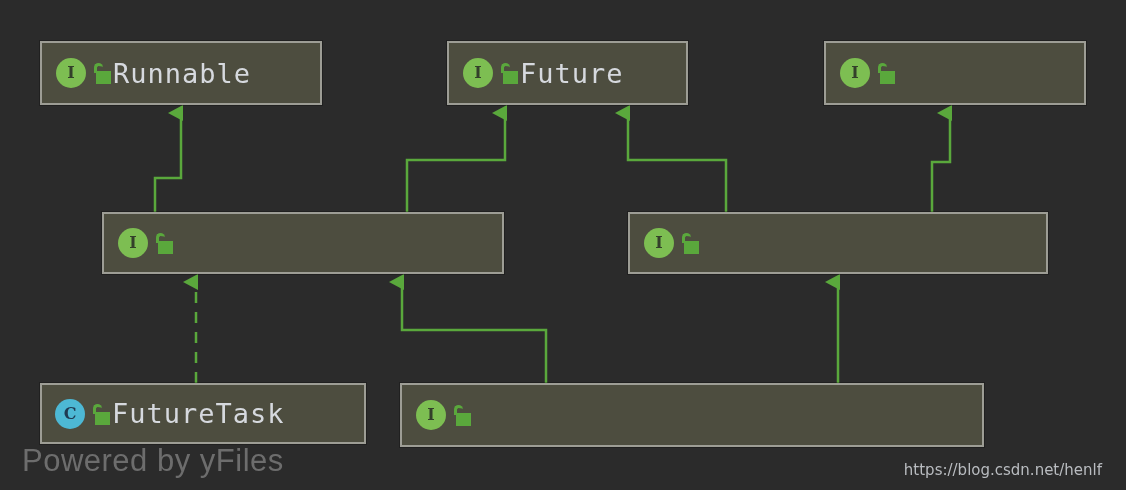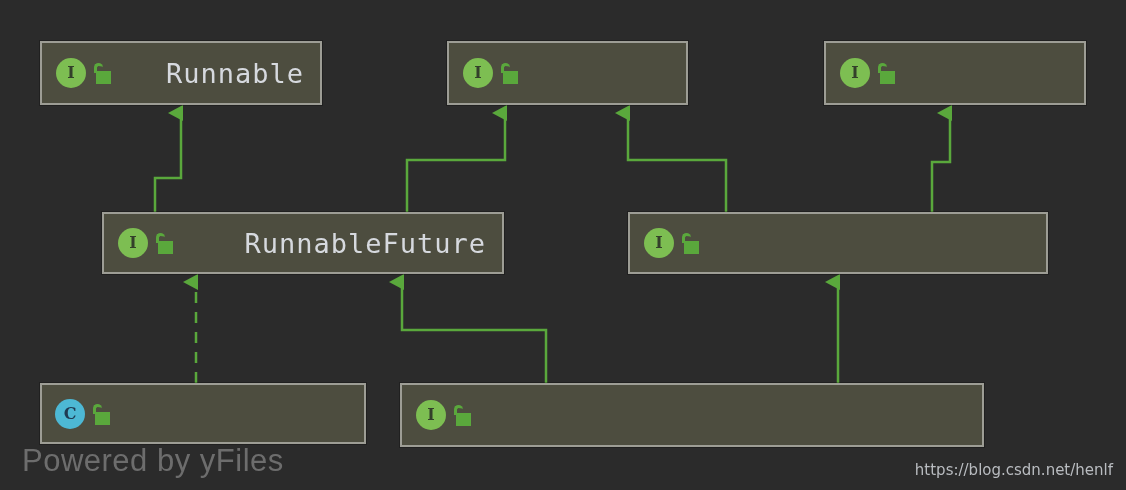--- a/index.html
+++ b/index.html
@@ -72,21 +72,21 @@
     height: 10px;
     border: 3px solid #5aa83c;
     border-bottom: none;
     border-right: none;
     border-top-left-radius: 6px;
     border-top-right-radius: 6px;
     box-sizing: border-box;
   }
   .node-label {
     flex: 1 1 auto;
-    text-align: right;
+    text-align: left;
     color: #d6d9de;
     font-size: 27px;
     letter-spacing: 1px;
     white-space: nowrap;
     padding-right: 16px;
   }
   .edge-layer {
     position: absolute;
     left: 0;
     top: 0;
@@ -98,21 +98,21 @@
     position: absolute;
     left: 22px;
     top: 443px;
     color: #6d6d6d;
     font-family: Liberation Sans, sans-serif;
     font-size: 31px;
     letter-spacing: 0.5px;
   }
   .watermark-url {
     position: absolute;
-    right: 13px;
+    right: 24px;
     top: 461px;
     color: #b9bcc0;
     font-family: "DejaVu Sans", "Liberation Sans", sans-serif;
     font-size: 15px;
   }
 </style>
 </head>
 <body>
 
 <div id="canvas">
@@ -146,57 +146,58 @@
         <div class="node-label">Runnable</div>
       </div>
       <div class="node" style="left: 447px; top: 41px; width: 241px; height: 64px; padding-left: 14px;">
         <div class="node-icons">
           <div class="type-badge badge-interface">I</div>
           <div class="lock-icon">
             <div class="lock-shackle"></div>
             <div class="lock-body"></div>
           </div>
         </div>
+        <div class="node-label">Future</div>
       </div>
       <div class="node" style="left: 824px; top: 41px; width: 262px; height: 64px; padding-left: 14px;">
         <div class="node-icons">
           <div class="type-badge badge-interface">I</div>
           <div class="lock-icon">
             <div class="lock-shackle"></div>
             <div class="lock-body"></div>
           </div>
         </div>
       </div>
       <div class="node" style="left: 102px; top: 212px; width: 402px; height: 62px; padding-left: 14px;">
         <div class="node-icons">
           <div class="type-badge badge-interface">I</div>
           <div class="lock-icon">
             <div class="lock-shackle"></div>
             <div class="lock-body"></div>
           </div>
         </div>
-        <div class="node-label">RunnableFuture</div>
       </div>
       <div class="node" style="left: 628px; top: 212px; width: 420px; height: 62px; padding-left: 14px;">
         <div class="node-icons">
           <div class="type-badge badge-interface">I</div>
           <div class="lock-icon">
             <div class="lock-shackle"></div>
             <div class="lock-body"></div>
           </div>
         </div>
       </div>
       <div class="node" style="left: 40px; top: 383px; width: 326px; height: 61px; padding-left: 13px;">
         <div class="node-icons">
           <div class="type-badge badge-class">C</div>
           <div class="lock-icon">
             <div class="lock-shackle"></div>
             <div class="lock-body"></div>
           </div>
         </div>
+        <div class="node-label">FutureTask</div>
       </div>
       <div class="node" style="left: 400px; top: 383px; width: 584px; height: 64px; padding-left: 14px;">
         <div class="node-icons">
           <div class="type-badge badge-interface">I</div>
           <div class="lock-icon">
             <div class="lock-shackle"></div>
             <div class="lock-body"></div>
           </div>
         </div>
       </div>

